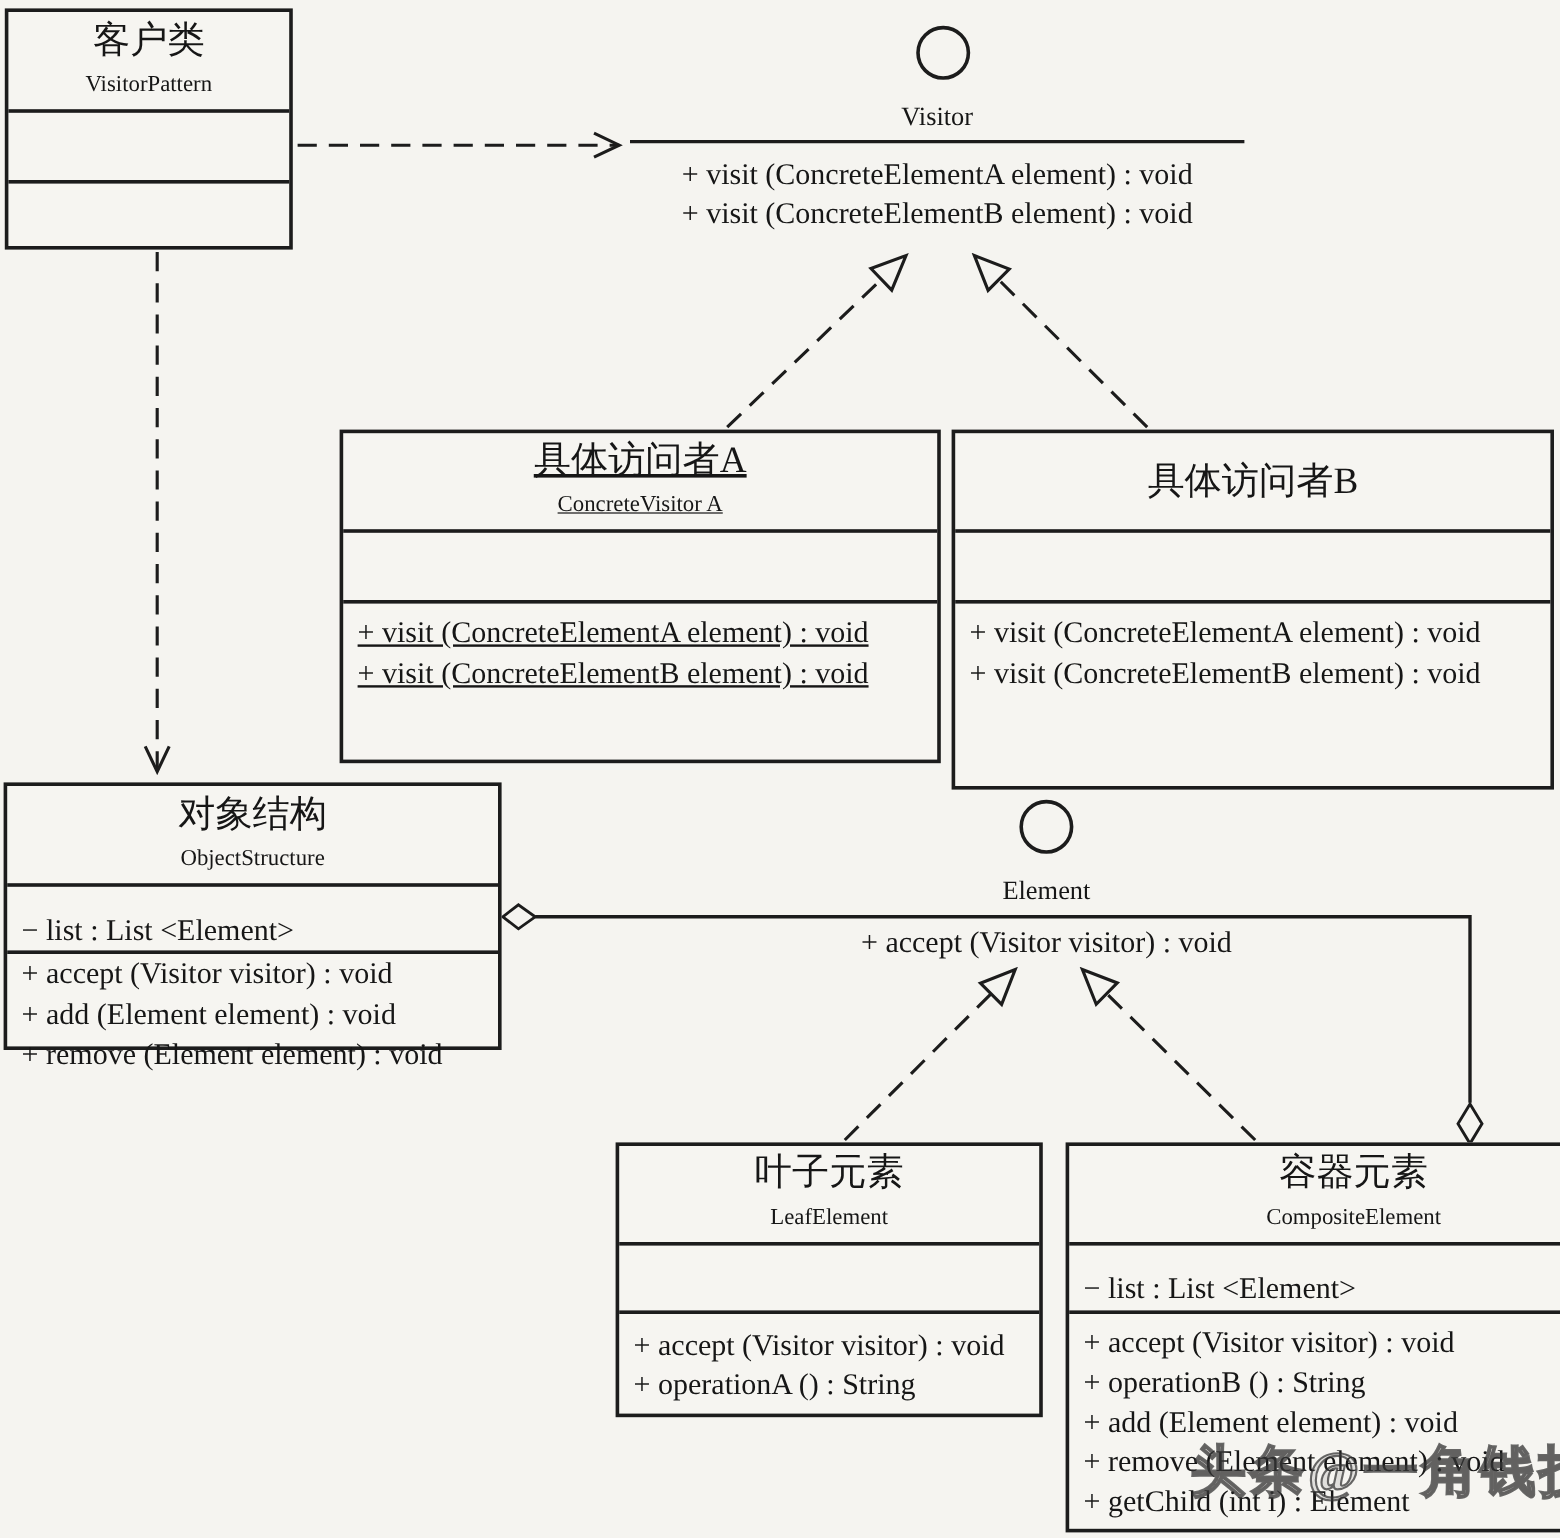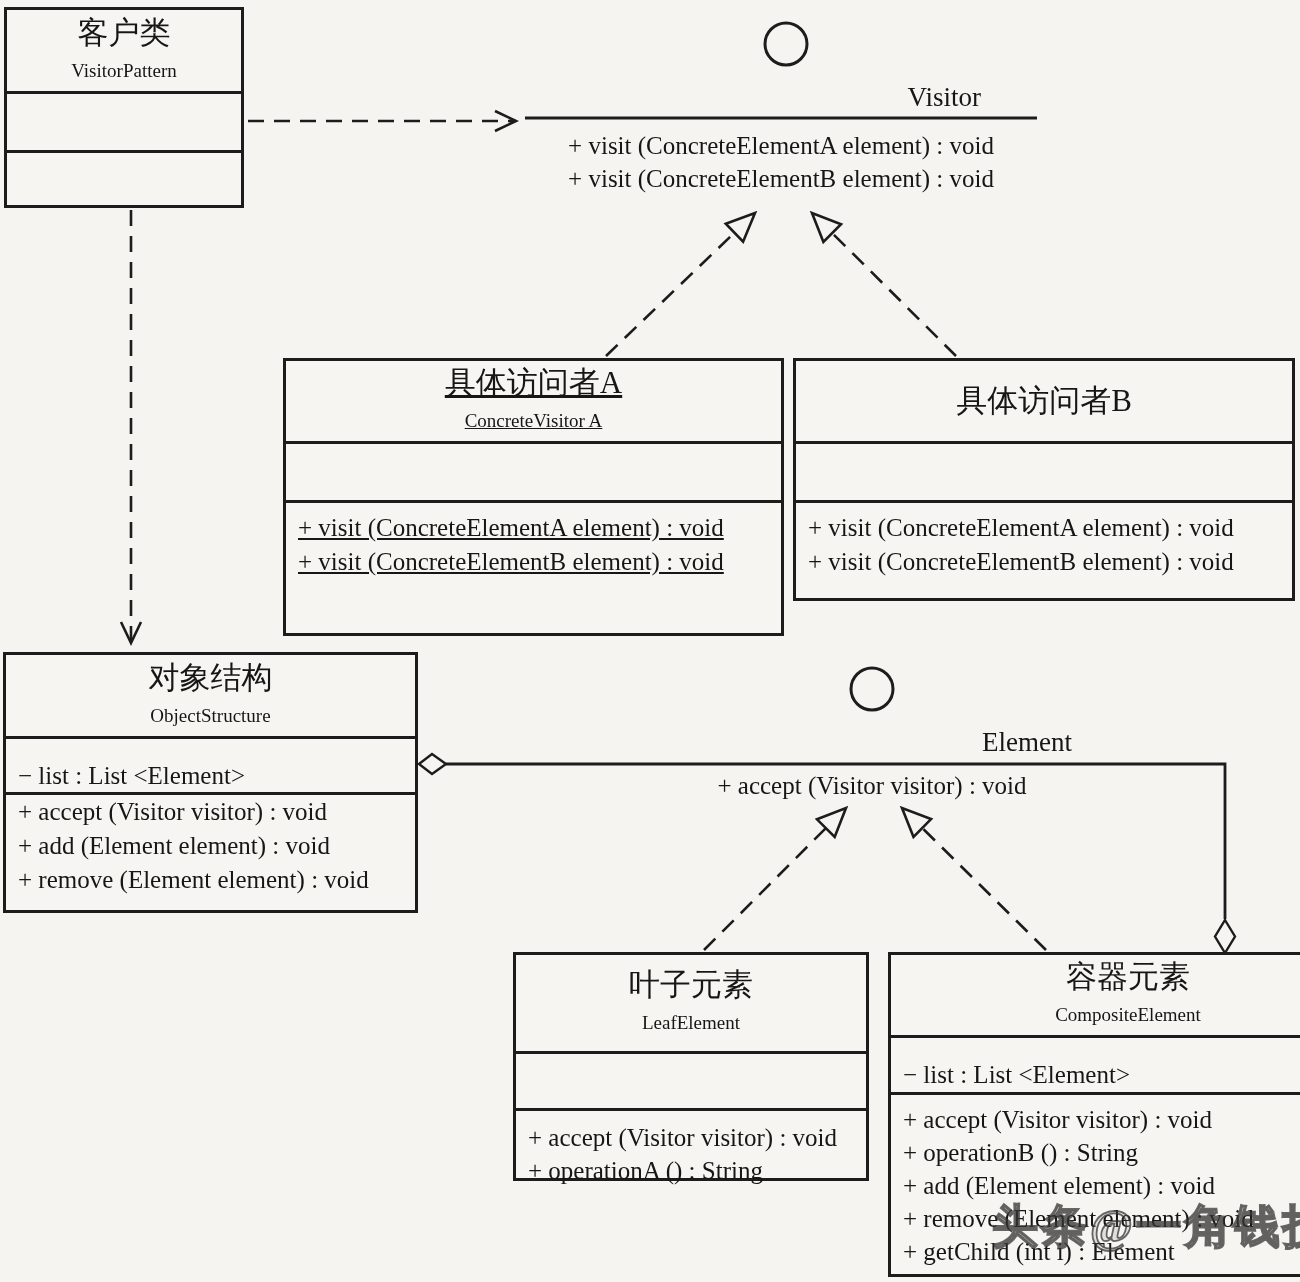--- a/index.html
+++ b/index.html
@@ -18,21 +18,21 @@
   .comp-attrs,.comp-methods{
     border-top:3px solid #1c1c1c;box-sizing:border-box;
     padding:8px 4px 0 12px;font-size:25px;line-height:34px;flex:0 0 auto;
   }
   .comp-methods{flex:1 1 auto;}
   .m-line,.a-line{white-space:nowrap;}
   .pad0{padding-top:0;}
   .pad9{padding-top:20px;}
   .pad10{padding-top:10px;}
   .lh33{line-height:33px;}
-  .iface-name{position:absolute;text-align:right;font-size:27px;line-height:32px;z-index:2;white-space:nowrap;}
+  .iface-name{position:absolute;text-align:center;font-size:22px;line-height:32px;z-index:2;white-space:nowrap;}
   .iface-methods{position:absolute;text-align:center;font-size:25px;line-height:33px;z-index:2;}
   .iface-methods div{white-space:nowrap;}
   .watermark{
     position:absolute;left:992px;top:1196px;z-index:6;white-space:nowrap;
     font-size:46px;font-weight:700;letter-spacing:3px;
     color:rgba(130,130,130,0.18);
     -webkit-text-stroke:1.8px rgba(48,48,48,0.72);
     pointer-events:none;
   }
 </style>
@@ -96,48 +96,48 @@
       <div class="t-cn">具体访问者A</div>
       <div class="t-en">ConcreteVisitor A</div>
     </div>
     <div class="comp-attrs" style="height:59px;"></div>
     <div class="comp-methods">
       <div class="m-line">+ visit (ConcreteElementA element) : void</div>
       <div class="m-line">+ visit (ConcreteElementB element) : void</div>
     </div>
   </div>
 
-  <div class="uml" style="left:793px;top:358px;width:502px;height:243px;">
+  <div class="uml" style="left:793px;top:358px;width:502px;height:300px;">
     <div class="comp-title" style="height:80px;">
       <div class="t-cn">具体访问者B</div>
     </div>
     <div class="comp-attrs" style="height:59px;"></div>
     <div class="comp-methods">
       <div class="m-line">+ visit (ConcreteElementA element) : void</div>
       <div class="m-line">+ visit (ConcreteElementB element) : void</div>
     </div>
   </div>
 
-  <div class="uml" style="left:3px;top:652px;width:415px;height:261px;">
+  <div class="uml" style="left:3px;top:652px;width:415px;height:223px;">
     <div class="comp-title" style="height:81px;">
       <div class="t-cn">对象结构</div>
       <div class="t-en">ObjectStructure</div>
     </div>
     <div class="comp-attrs pad9" style="height:56px;">
       <div class="a-line">− list : List &lt;Element&gt;</div>
     </div>
     <div class="comp-methods pad0">
       <div class="m-line">+ accept (Visitor visitor) : void</div>
       <div class="m-line">+ add (Element element) : void</div>
       <div class="m-line">+ remove (Element element) : void</div>
     </div>
   </div>
 
   <div class="uml" style="left:513px;top:952px;width:356px;height:229px;">
-    <div class="comp-title" style="height:96px;">
+    <div class="comp-title" style="height:80px;">
       <div class="t-cn">叶子元素</div>
       <div class="t-en">LeafElement</div>
     </div>
     <div class="comp-attrs" style="height:57px;"></div>
     <div class="comp-methods pad10 lh33">
       <div class="m-line">+ accept (Visitor visitor) : void</div>
       <div class="m-line">+ operationA () : String</div>
     </div>
   </div>
 

